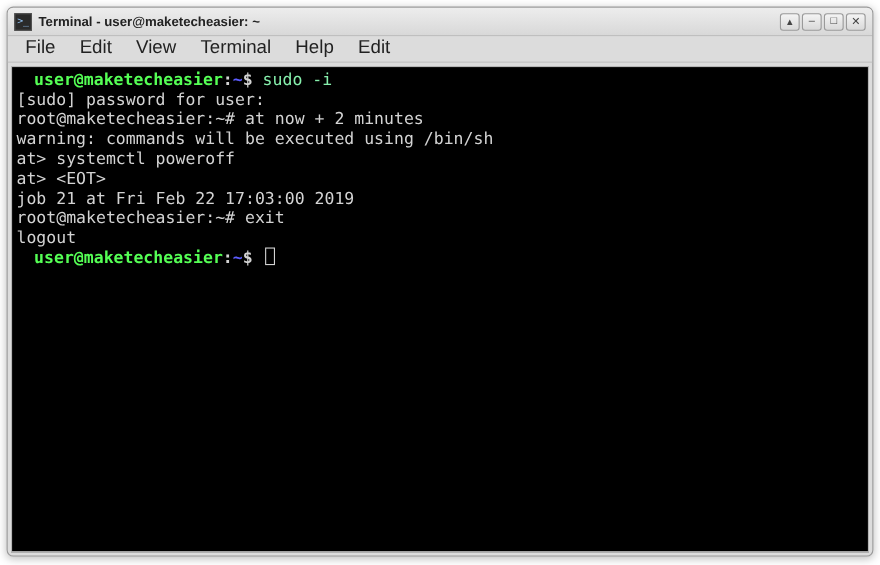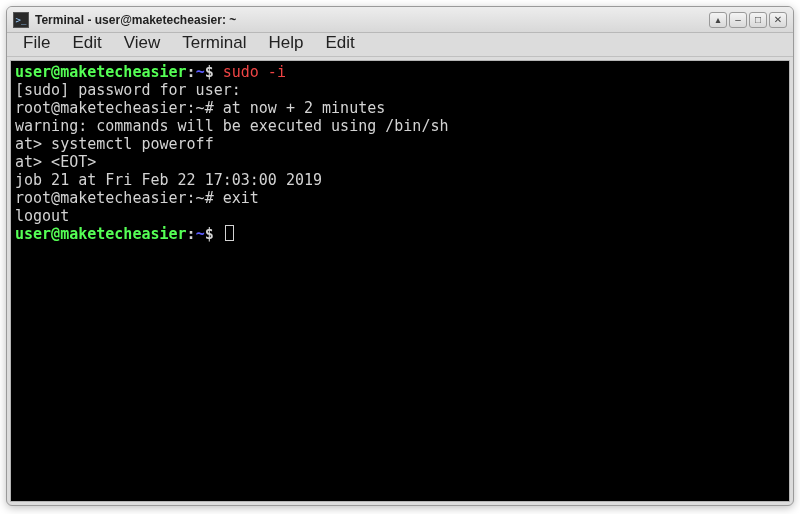--- a/index.html
+++ b/index.html
@@ -91,25 +91,25 @@
       font-family: "DejaVu Sans Mono", "Liberation Mono", monospace;
       font-size: 15px;
       line-height: 18px;
       padding: 2px 4px;
       white-space: pre;
       margin: 3px;
       border: 1px solid #b5b5b5;
       overflow: hidden;
     }
     .term-line { white-space: pre; }
-    .user { color: #55ff55; font-weight: bold; }
+    .user { color: #55ff55; font-weight: bold; margin-left: 16px; }
     .colon { color: #d3d3d3; font-weight: bold; }
     .path { color: #5c5cff; font-weight: bold; }
     .dollar { color: #d3d3d3; font-weight: bold; }
-    .cmd { color: #ef4444; }
+    .cmd { color: #86efac; }
     .cursor {
       display: inline-block;
       width: 9px;
       height: 16px;
       border: 1px solid #d3d3d3;
       vertical-align: -2px;
       margin-left: 2px;
     }
   </style>
 </head>

